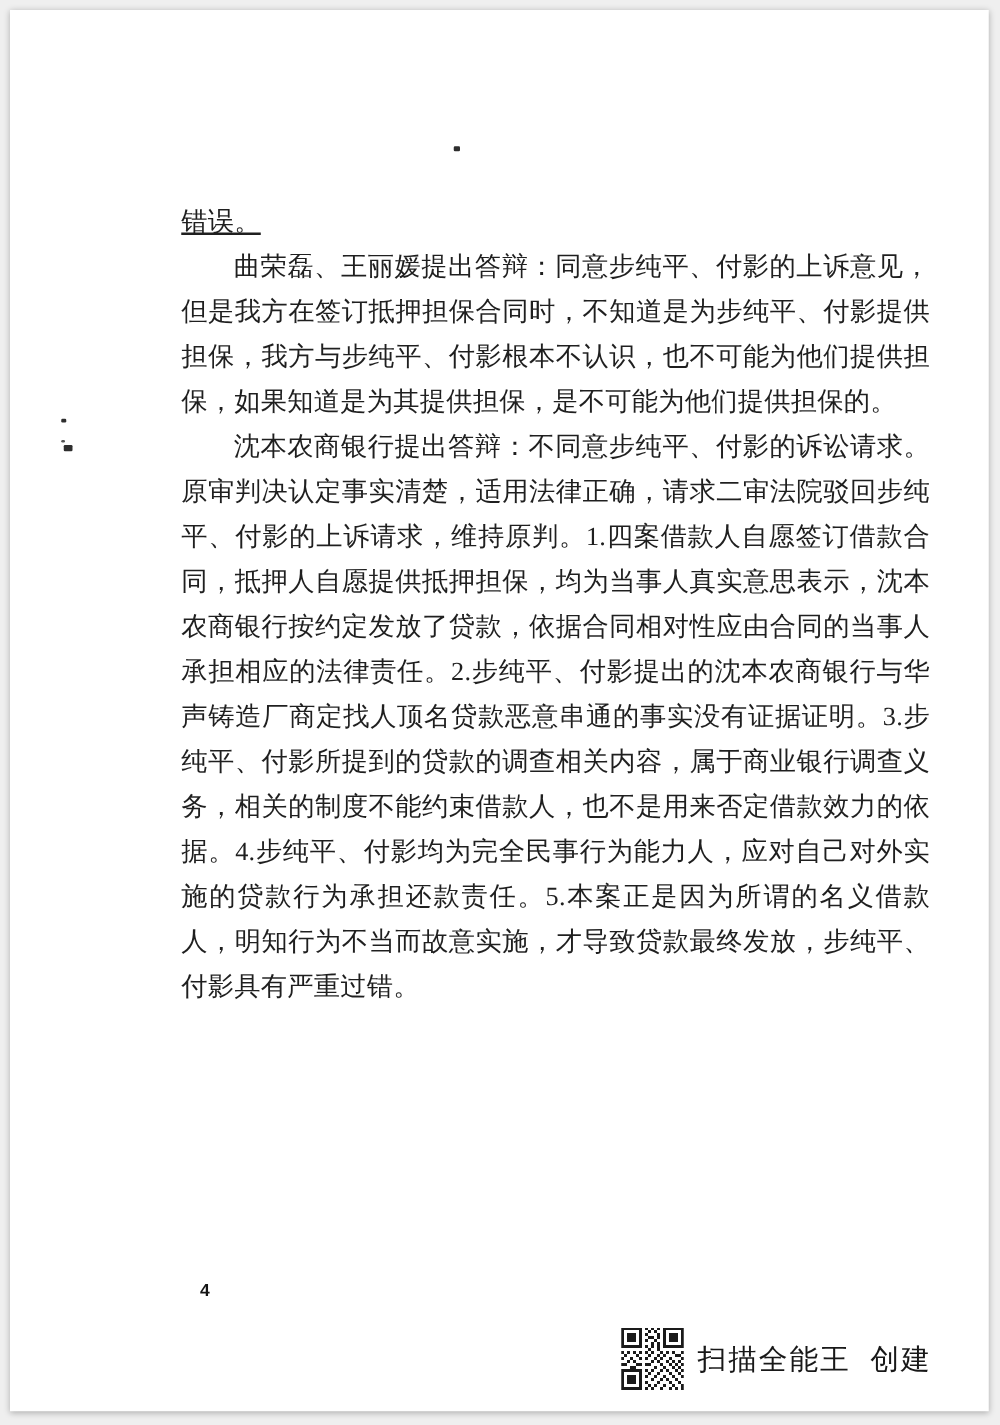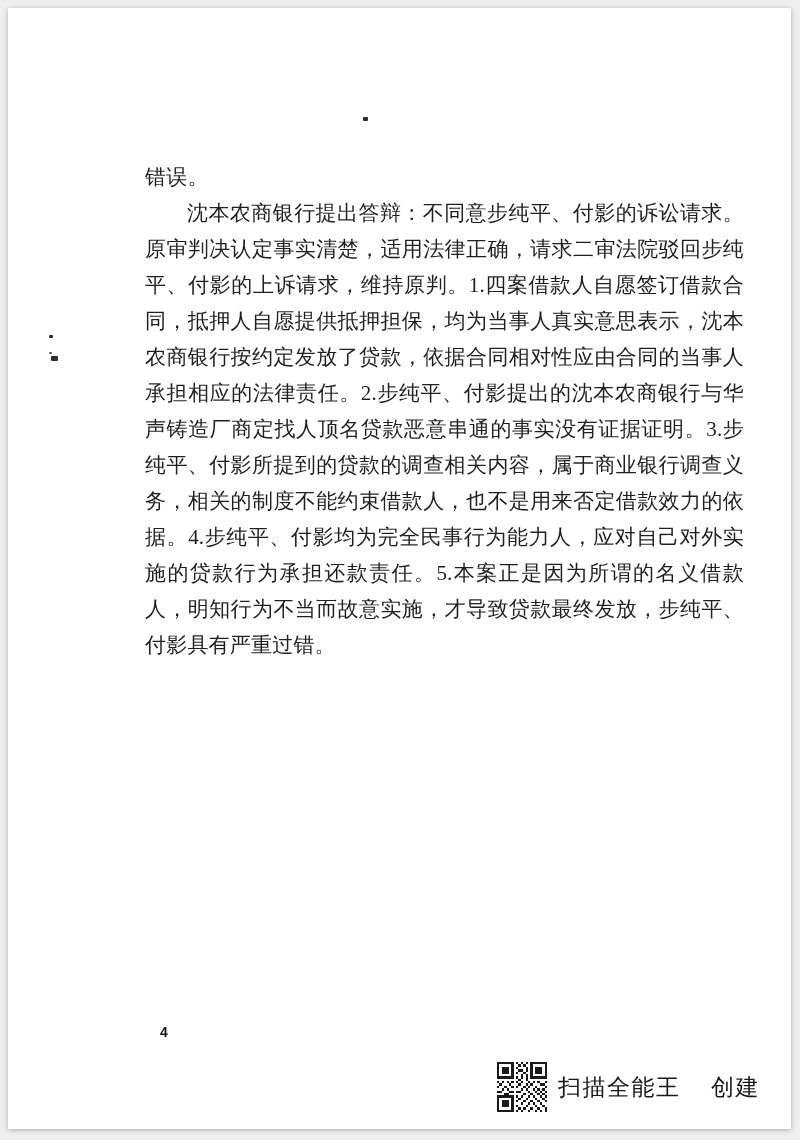--- a/index.html
+++ b/index.html
@@ -35,20 +35,21 @@
     line-height: 36px;
     text-align: justify;
     letter-spacing: 0.2px;
   }
   .para {
     margin: 0;
     text-indent: 2em;
   }
   .para.noindent {
     text-indent: 0;
+    text-decoration: underline;
   }
   .pagenum {
     position: absolute;
     left: 152px;
     top: 1016px;
     font-family: "Liberation Sans", sans-serif;
     font-size: 14px;
     font-weight: bold;
     color: #141414;
   }
@@ -60,21 +61,21 @@
     display: flex;
     align-items: center;
     gap: 11px;
   }
   .qr {
     width: 50px;
     height: 50px;
     display: block;
   }
   .wm-text {
-    font-family: Liberation Mono, monospace;
+    font-family: Liberation Sans, sans-serif;
     font-size: 23px;
     color: #181818;
     letter-spacing: 1.5px;
     white-space: pre;
   }
   .artifact {
     position: absolute;
     background: #2e2e2e;
     border-radius: 1px;
   }
@@ -89,20 +90,21 @@
 <div class="stage">
   <div class="paper">
 
     <span class="artifact a1"></span>
     <span class="artifact a2"></span>
     <span class="artifact a3"></span>
     <span class="artifact a4"></span>
 
     <div class="textblock">
       <p class="para noindent">错误。</p>
+      <p class="para">曲荣磊、王丽媛提出答辩：同意步纯平、付影的上诉意见，但是我方在签订抵押担保合同时，不知道是为步纯平、付影提供担保，我方与步纯平、付影根本不认识，也不可能为他们提供担保，如果知道是为其提供担保，是不可能为他们提供担保的。</p>
       <p class="para">沈本农商银行提出答辩：不同意步纯平、付影的诉讼请求。原审判决认定事实清楚，适用法律正确，请求二审法院驳回步纯平、付影的上诉请求，维持原判。1.四案借款人自愿签订借款合同，抵押人自愿提供抵押担保，均为当事人真实意思表示，沈本农商银行按约定发放了贷款，依据合同相对性应由合同的当事人承担相应的法律责任。2.步纯平、付影提出的沈本农商银行与华声铸造厂商定找人顶名贷款恶意串通的事实没有证据证明。3.步纯平、付影所提到的贷款的调查相关内容，属于商业银行调查义务，相关的制度不能约束借款人，也不是用来否定借款效力的依据。4.步纯平、付影均为完全民事行为能力人，应对自己对外实施的贷款行为承担还款责任。5.本案正是因为所谓的名义借款人，明知行为不当而故意实施，才导致贷款最终发放，步纯平、付影具有严重过错。</p>
     </div>
 
     <div class="pagenum">4</div>
 
     <div class="watermark">
       <svg class="qr" viewBox="0 0 21 21" shape-rendering="crispEdges" xmlns="http://www.w3.org/2000/svg">
         <rect x="0" y="0" width="21" height="21" fill="#ffffff"></rect>
         <g fill="#1a1a1a">
           <path fill-rule="evenodd" d="M0 0h7v7H0z M1 1v5h5V1z"></path>

